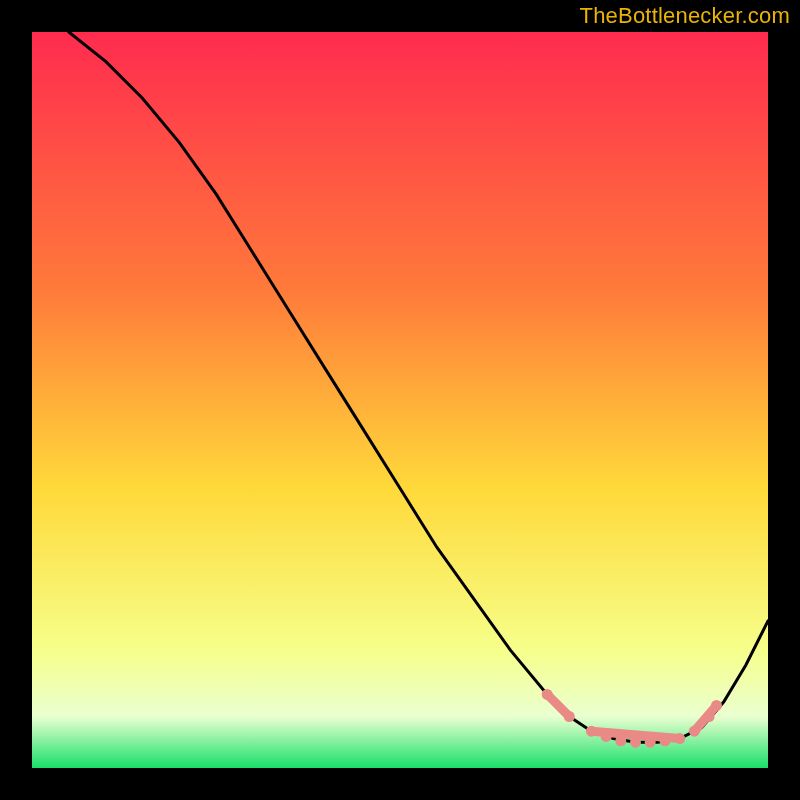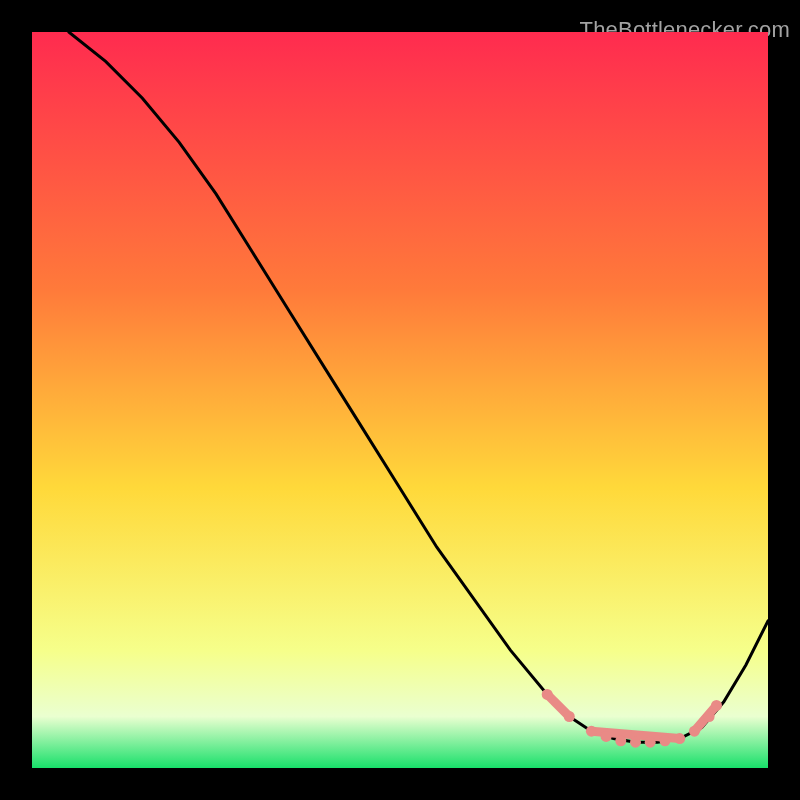--- a/index.html
+++ b/index.html
@@ -21,23 +21,23 @@
   }
   .plot {
     position: absolute;
     left: 0;
     top: 0;
     width: 736px;
     height: 736px;
   }
   .attribution {
     position: absolute;
-    top: 17px;
+    top: 3px;
     right: 10px;
-    color: #a3a3a3;
+    color: #eab308;
     font-size: 22px;
     font-weight: 500;
     letter-spacing: 0.2px;
   }
   svg { display: block; }
 </style>
 </head>
 <body>
 
 <div class="attribution">TheBottlenecker.com</div>

